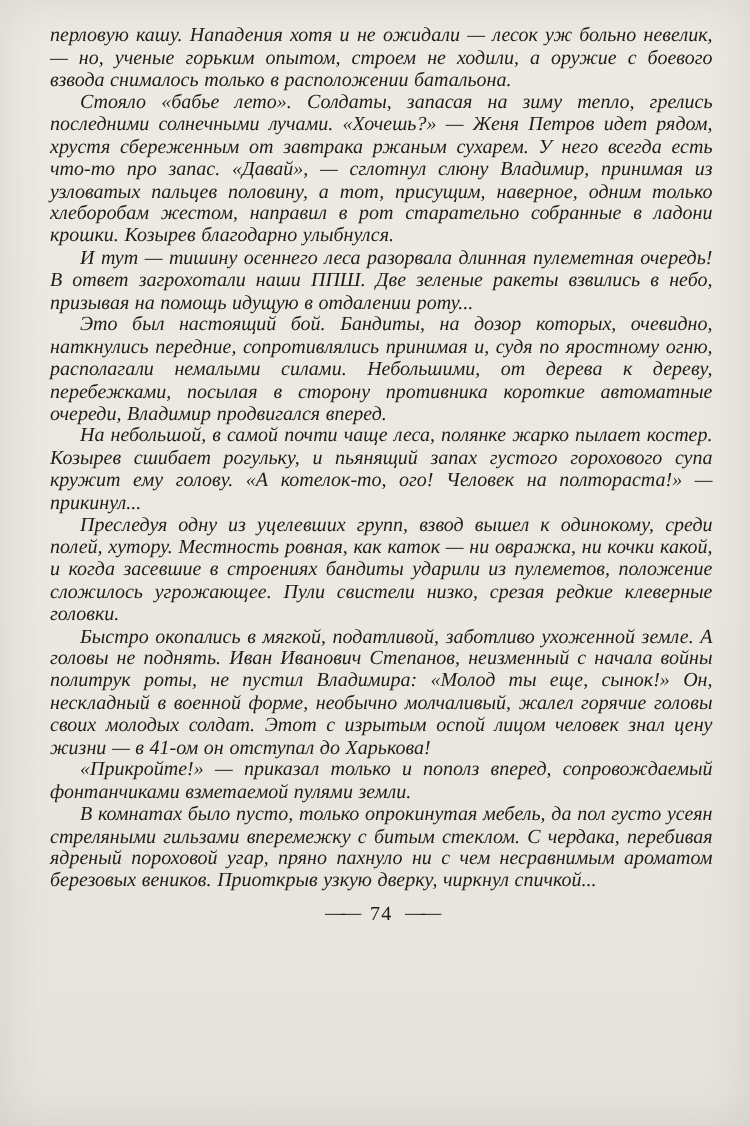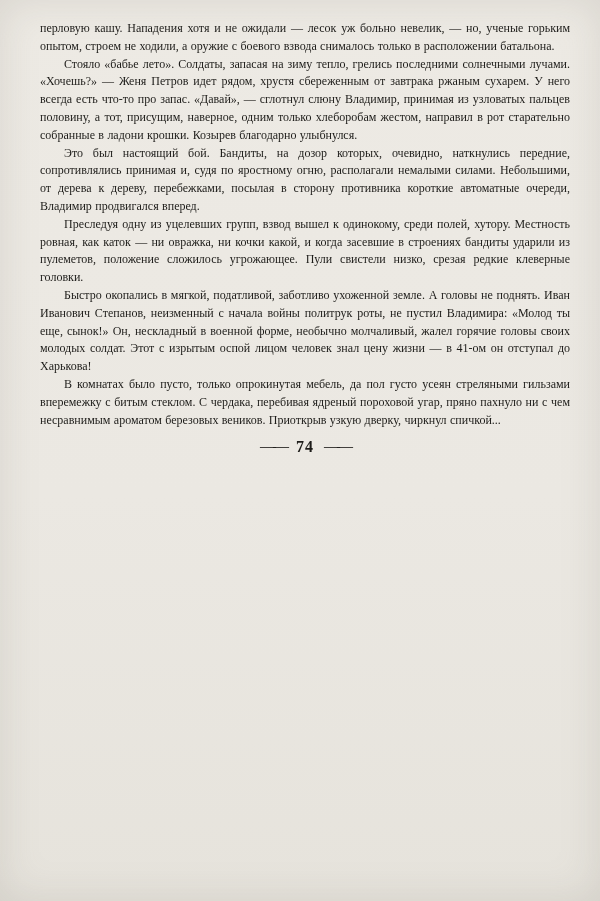--- a/index.html
+++ b/index.html
@@ -17,59 +17,63 @@
       box-sizing: border-box;
       width: 600px;
       height: 901px;
       padding: 20px 30px 0 40px;
       background: linear-gradient(180deg, #edeae4 0%, #ebe8e2 55%, #e6e3dc 100%);
       box-shadow: inset 0 0 40px rgba(120,115,105,0.18);
       color: #1d1c19;
     }
     .text p {
       margin: 0;
-      font-size: 12px;
+      font-size: 16px;
       line-height: 17.8px;
       text-align: justify;
       text-indent: 24px;
       hyphens: auto;
       -webkit-hyphens: auto;
       word-spacing: 0.03em;
+      font-style: italic;
     }
     .text p.continuation {
       text-indent: 0;
     }
     .footer {
       margin-top: 9px;
       display: flex;
       justify-content: center;
       align-items: center;
       gap: 10px;
       font-size: 16px;
       color: #1d1c19;
     }
     .footer .dash {
       letter-spacing: -3px;
       transform: translateY(-1px);
     }
     .footer .num {
-      font-weight: bold;
+      font-weight: normal;
       letter-spacing: 1px;
     }
   </style>
 </head>
 <body>
 
 <div class="page">
   <div class="text">
     <p class="continuation">перловую кашу. Нападения хотя и не ожидали — лесок уж больно невелик, — но, ученые горьким опытом, строем не ходили, а оружие с боевого взвода снималось только в расположении батальона.</p>
     <p>Стояло «бабье лето». Солдаты, запасая на зиму тепло, грелись последними солнечными лучами. «Хочешь?» — Женя Петров идет рядом, хрустя сбереженным от завтрака ржаным сухарем. У него всегда есть что-то про запас. «Давай», — сглотнул слюну Владимир, принимая из узловатых пальцев половину, а тот, присущим, наверное, одним только хлеборобам жестом, направил в рот старательно собранные в ладони крошки. Козырев благодарно улыбнулся.</p>
+    <p>И тут — тишину осеннего леса разорвала длинная пулеметная очередь! В ответ загрохотали наши ППШ. Две зеленые ракеты взвились в небо, призывая на помощь идущую в отдалении роту...</p>
     <p>Это был настоящий бой. Бандиты, на дозор которых, очевидно, наткнулись передние, сопротивлялись принимая и, судя по яростному огню, располагали немалыми силами. Небольшими, от дерева к дереву, перебежками, посылая в сторону противника короткие автоматные очереди, Владимир продвигался вперед.</p>
+    <p>На небольшой, в самой почти чаще леса, полянке жарко пылает костер. Козырев сшибает рогульку, и пьянящий запах густого горохового супа кружит ему голову. «А котелок-то, ого! Человек на полтораста!» — прикинул...</p>
     <p>Преследуя одну из уцелевших групп, взвод вышел к одинокому, среди полей, хутору. Местность ровная, как каток — ни овражка, ни кочки какой, и когда засевшие в строениях бандиты ударили из пулеметов, положение сложилось угрожающее. Пули свистели низко, срезая редкие клеверные головки.</p>
     <p>Быстро окопались в мягкой, податливой, заботливо ухоженной земле. А головы не поднять. Иван Иванович Степанов, неизменный с начала войны политрук роты, не пустил Владимира: «Молод ты еще, сынок!» Он, нескладный в военной форме, необычно молчаливый, жалел горячие головы своих молодых солдат. Этот с изрытым оспой лицом человек знал цену жизни — в 41-ом он отступал до Харькова!</p>
+    <p>«Прикройте!» — приказал только и пополз вперед, сопровождаемый фонтанчиками взметаемой пулями земли.</p>
     <p>В комнатах было пусто, только опрокинутая мебель, да пол густо усеян стреляными гильзами вперемежку с битым стеклом. С чердака, перебивая ядреный пороховой угар, пряно пахнуло ни с чем несравнимым ароматом березовых веников. Приоткрыв узкую дверку, чиркнул спичкой...</p>
   </div>
   <div class="footer">
     <span class="dash">——</span>
     <span class="num">74</span>
     <span class="dash">——</span>
   </div>
 </div>
 
 </body></html>

